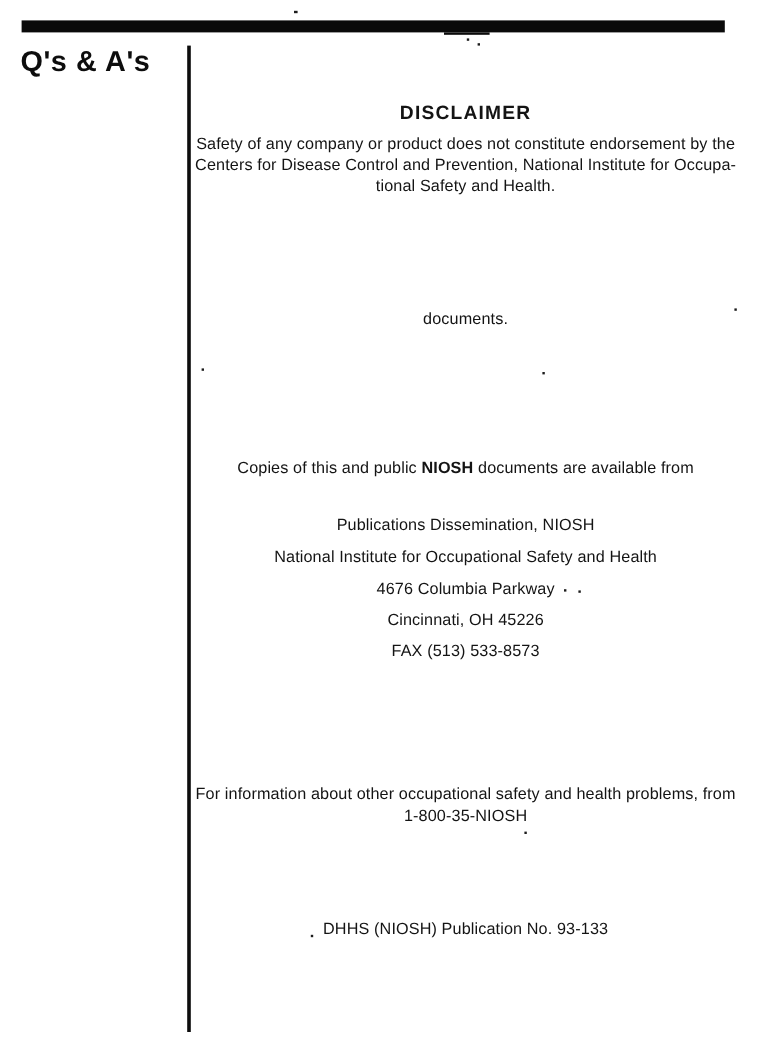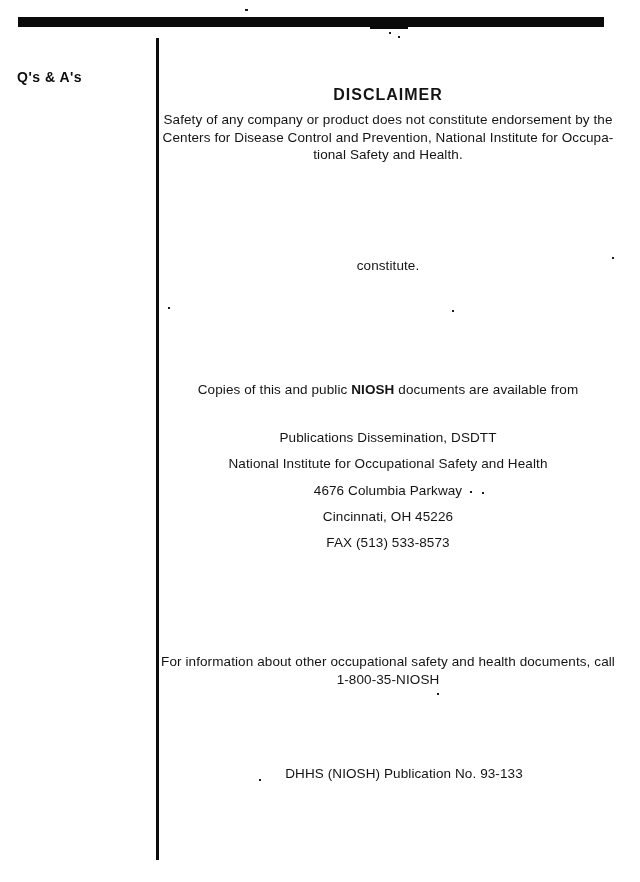--- a/index.html
+++ b/index.html
@@ -35,26 +35,25 @@
     width: 38px;
     height: 2px;
     background: #0a0a0a;
   }
 
   
   .running-header {
     position: absolute;
     left: 17px;
     top: 38px;
-    font-size: 14px;
+    font-size: 24px;
     font-weight: bold;
     letter-spacing: 0.5px;
     color: #0d0d0d;
     white-space: nowrap;
-    margin-top: 31px;
   }
 
   
   .v-rule {
     position: absolute;
     left: 156px;
     top: 38px;
     width: 3px;
     height: 822px;
     background: #0c0c0c;
@@ -111,21 +110,21 @@
   }
   .address-block .line { margin-bottom: 8.8px; }
   .hotline {
     position: absolute;
     left: 0;
     width: 100%;
     top: 653px;
   }
   .publication-line {
     position: absolute;
-    left: 16px;
+    left: 0;
     width: 100%;
     top: 765px;
     text-align: center;
   }
 
   
   .speck {
     position: absolute;
     background: #1c1c1c;
   }
@@ -145,37 +144,37 @@
 
     <div class="disclaimer-title">DISCLAIMER</div>
 
     <div class="disclaimer-body">
       <div class="line">Safety of any company or product does not constitute endorsement by the</div>
       <div class="line">Centers for Disease Control and Prevention, National Institute for Occupa-</div>
       <div class="line">tional Safety and Health.</div>
     </div>
 
     <div class="public-domain">
-      <div class="line">constitute.</div>
+      <div class="line">documents.</div>
     </div>
 
     <div class="copies-line">
       <span>Copies of this and public </span><span class="emph">NIOSH</span><span> documents are available from</span>
     </div>
 
     <div class="address-block">
-      <div class="line">Publications Dissemination, DSDTT</div>
+      <div class="line">Publications Dissemination, NIOSH</div>
       <div class="line">National Institute for Occupational Safety and Health</div>
       <div class="line">4676 Columbia Parkway</div>
       <div class="line">Cincinnati, OH 45226</div>
       <div class="line">FAX (513) 533-8573</div>
     </div>
 
     <div class="hotline">
-      <div class="line">For information about other occupational safety and health documents, call</div>
+      <div class="line">For information about other occupational safety and health problems, from</div>
       <div class="line">1-800-35-NIOSH</div>
     </div>
 
     <div class="publication-line">DHHS (NIOSH) Publication No. 93-133</div>
 
   </div>
 
   <div class="speck" style="left:245px; top:9px;  width:3px; height:2px;"></div>
   <div class="speck" style="left:389px; top:32px; width:2px; height:2px;"></div>
   <div class="speck" style="left:398px; top:36px; width:2px; height:2px;"></div>

